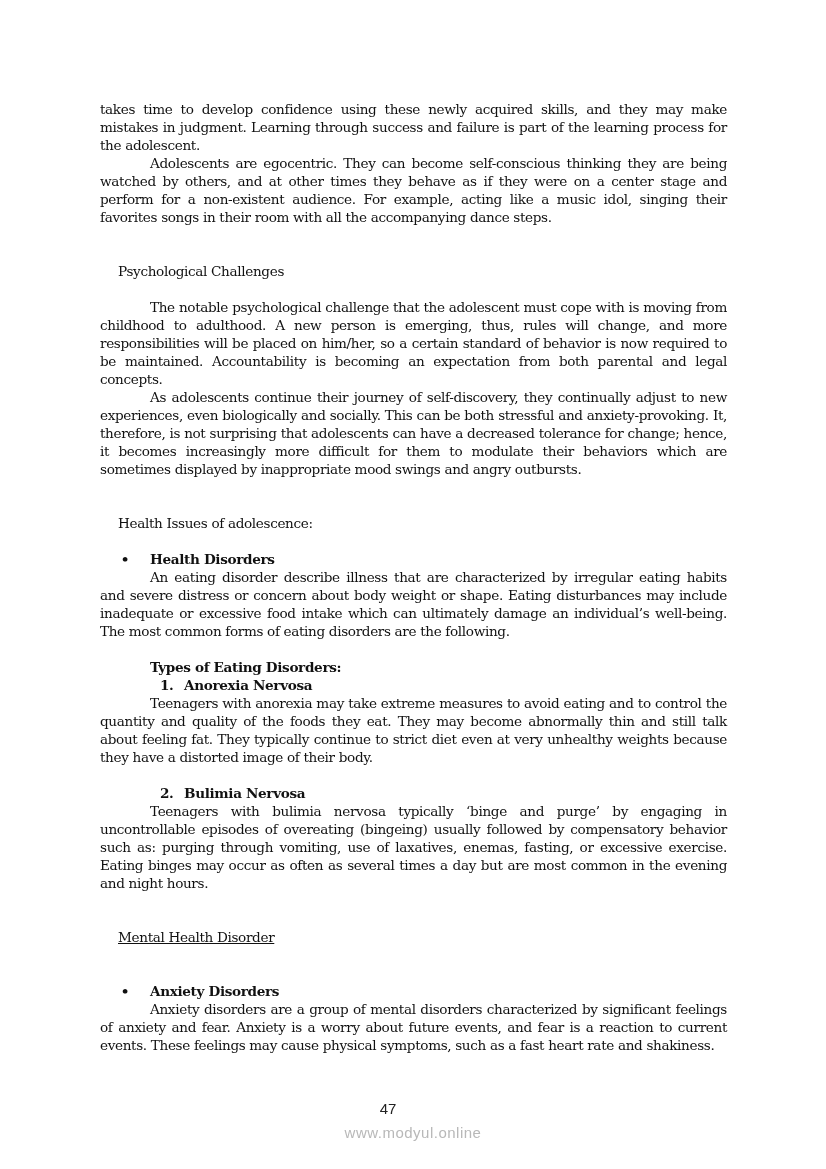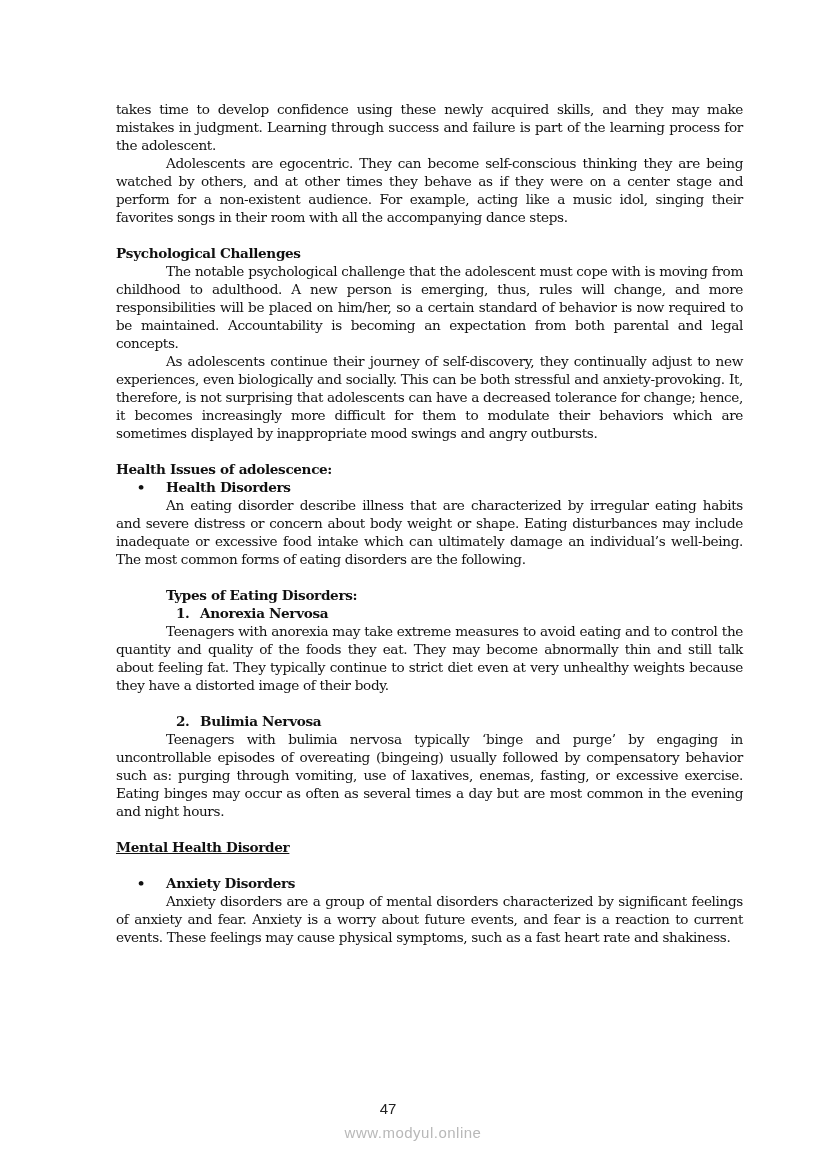--- a/index.html
+++ b/index.html
@@ -1,26 +1,26 @@
 <!DOCTYPE html>
 <html><head>
 <meta charset="utf-8">
 <style>
   html, body { margin: 0; padding: 0; background: #ffffff; }
   body { width: 826px; height: 1169px; position: relative; overflow: hidden; }
   .page {
-    position: absolute; left: 116px; top: 100px; width: 627px;
+    position: absolute; left: 100px; top: 100px; width: 627px;
     font-family: "DejaVu Serif", "Liberation Serif", serif;
     font-size: 13.6px; line-height: 18px; color: #111;
     letter-spacing: -0.35px;
   }
   p { margin: 0; text-align: justify; }
   .indent { text-indent: 50px; }
   .gap { height: 18px; }
-  h3 { margin: 0; font-size: 13.6px; font-weight: bold; line-height: 18px; }
+  h3 { margin: 18px; font-size: 13.6px; font-weight: normal; line-height: 18px; }
   .u { text-decoration: underline; }
   .bullet { display: flex; margin-left: 0; font-weight: bold; line-height: 18px; }
   .bullet .dot { width: 50px; text-align: center; padding-left: 0; }
   .sub-h { margin-left: 50px; font-weight: bold; line-height: 18px; }
   .num-h { margin-left: 60px; font-weight: bold; line-height: 18px; }
   .num-h .n { display: inline-block; width: 24px; }
   .footer-num { position: absolute; top: 1100px; left: 0; width: 776px; text-align: center;
     font-family: "Liberation Sans", sans-serif; font-size: 15px; color: #222; }
   .footer-url { position: absolute; top: 1124px; left: 0; width: 826px; text-align: center;
     font-family: "Liberation Sans", sans-serif; font-size: 15px; color: #b8b8b8; letter-spacing: 0.5px; }

